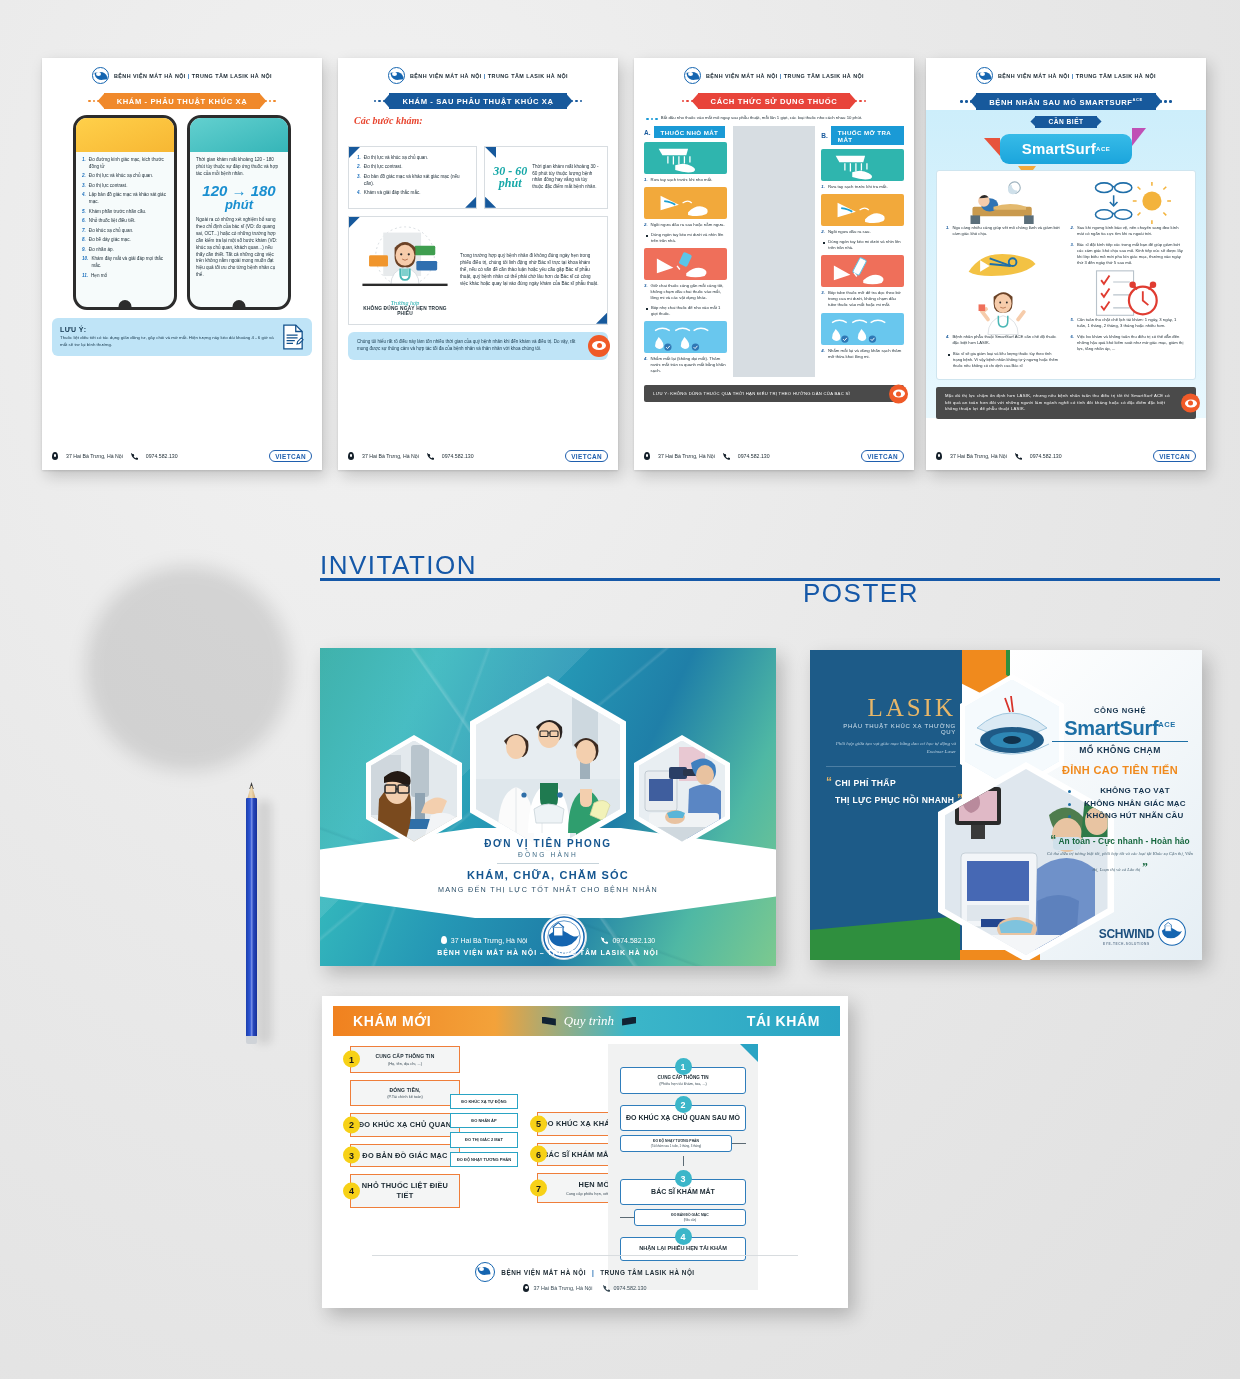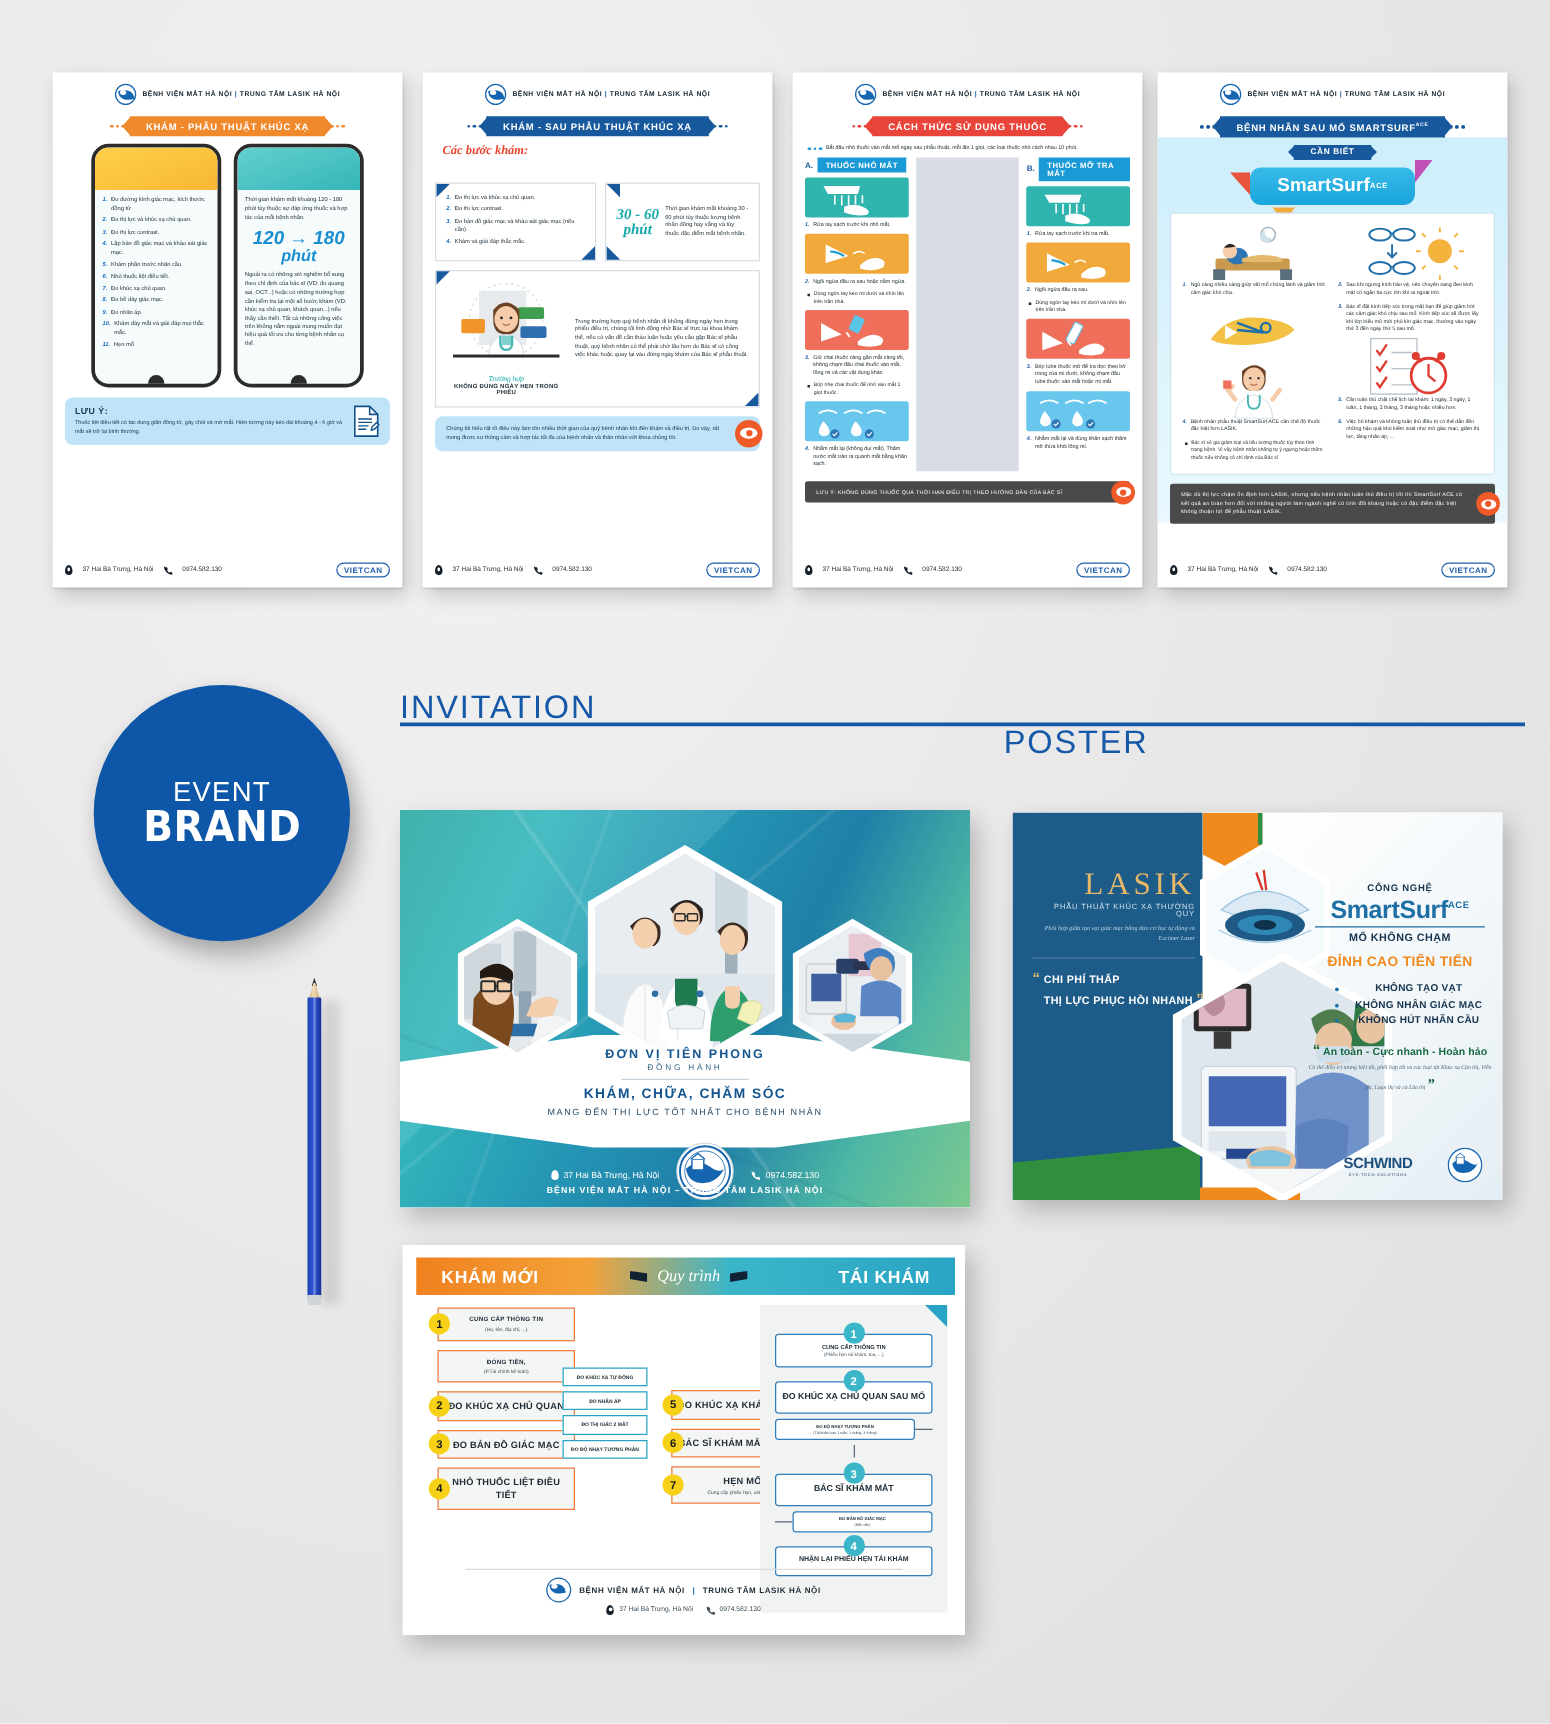--- a/index.html
+++ b/index.html
@@ -267,27 +267,27 @@
   .po-copy .c2{font-size:20px;color:#1d6fa5;font-weight:600;letter-spacing:-.3px;margin-top:2px;}
   .po-copy .c2 sup{font-size:7.5px;font-weight:700;letter-spacing:.5px;}
   .po-copy .uline{height:1.2px;background:#1d6fa5;width:136px;margin:1px auto 3px;}
   .po-copy .c3{font-size:8.6px;font-weight:700;color:#15334d;letter-spacing:.4px;}
   .po-copy .c4{font-size:11px;font-weight:700;color:#f08a1d;letter-spacing:.3px;margin-top:9px;}
   .po-bullets{margin-top:9px;text-align:center;padding-left:22px;}
   .po-bullets div{font-size:8px;font-weight:700;color:#15334d;letter-spacing:.2px;line-height:1.55;position:relative;padding-left:8px;}
   .po-bullets div::before{content:"";position:absolute;left:0;top:5px;width:3px;height:3px;border-radius:50%;background:#1d6fa5;}
   .po-slogan{margin-top:11px;font-size:8.4px;font-weight:700;color:#17683f;letter-spacing:.1px;}
   .po-slog-sub{font-family:"Liberation Serif",serif;font-style:italic;font-size:4.6px;color:#4a6576;line-height:1.6;margin-top:3px;}
-  .po-brands{position:absolute;right:16px;bottom:14px;display:flex;align-items:center;gap:28px;}
+  .po-brands{position:absolute;right:16px;bottom:14px;display:flex;align-items:flex-end;gap:4px;}
   .schwind{font-size:12px;font-weight:700;color:#1d4f7d;letter-spacing:-.3px;}
   .schwind small{display:block;font-size:3.2px;letter-spacing:.6px;color:#6b8096;text-align:center;margin-top:1px;}
 
   
   #flowchart{
-    position:absolute; left:322px; top:996px; width:450px; height:312px;
+    position:absolute; left:322px; top:996px; width:526px; height:312px;
     background:#fff; box-shadow:6px 8px 18px rgba(0,0,0,.22); overflow:hidden;
   }
   .fc-banner{position:absolute;left:11px;right:8px;top:10px;height:30px;
     background:linear-gradient(90deg,#f0811f 0%, #f3a23a 32%, #3bb6c9 58%, #2aa4c4 100%);
     display:flex;align-items:center;justify-content:space-between;padding:0 20px;}
   .fc-banner .bt{color:#fff;font-size:14px;font-weight:700;letter-spacing:.6px;}
   .fc-banner .mid{display:flex;align-items:center;gap:8px;}
   .fc-banner .quy{font-family:"Liberation Serif",serif;font-style:italic;color:#fff;font-size:13px;}
   .flagL,.flagR{width:14px;height:9px;background:#123;position:relative;}
   .flagL{clip-path:polygon(0 0,100% 25%,100% 100%,0 75%);}
@@ -873,24 +873,20 @@
         <span class="vietcan">VIETCAN</span>
       </div>
     </div>
   </div>
 
   <div class="rule" style="left:320px; top:578px; width:900px;"></div>
   <div class="sec-label" style="left:320px; top:550px;">INVITATION</div>
   <div class="sec-label" style="left:803px; top:578px;">POSTER</div>
 
   <div class="shadow-soft" style="left:86px;top:566px;width:205px;height:205px;border-radius:50%;"></div>
-  <div class="brand-circle">
-    <div class="e1">EVENT</div>
-    <div class="e2">BRAND</div>
-  </div>
 
   <div class="pencil-shadow"></div>
   <div class="pencil">
     <span class="tip"></span>
     <span class="wood"></span>
     <span class="body"></span>
     <span class="end"></span>
   </div>
 
   <div id="invitation">

